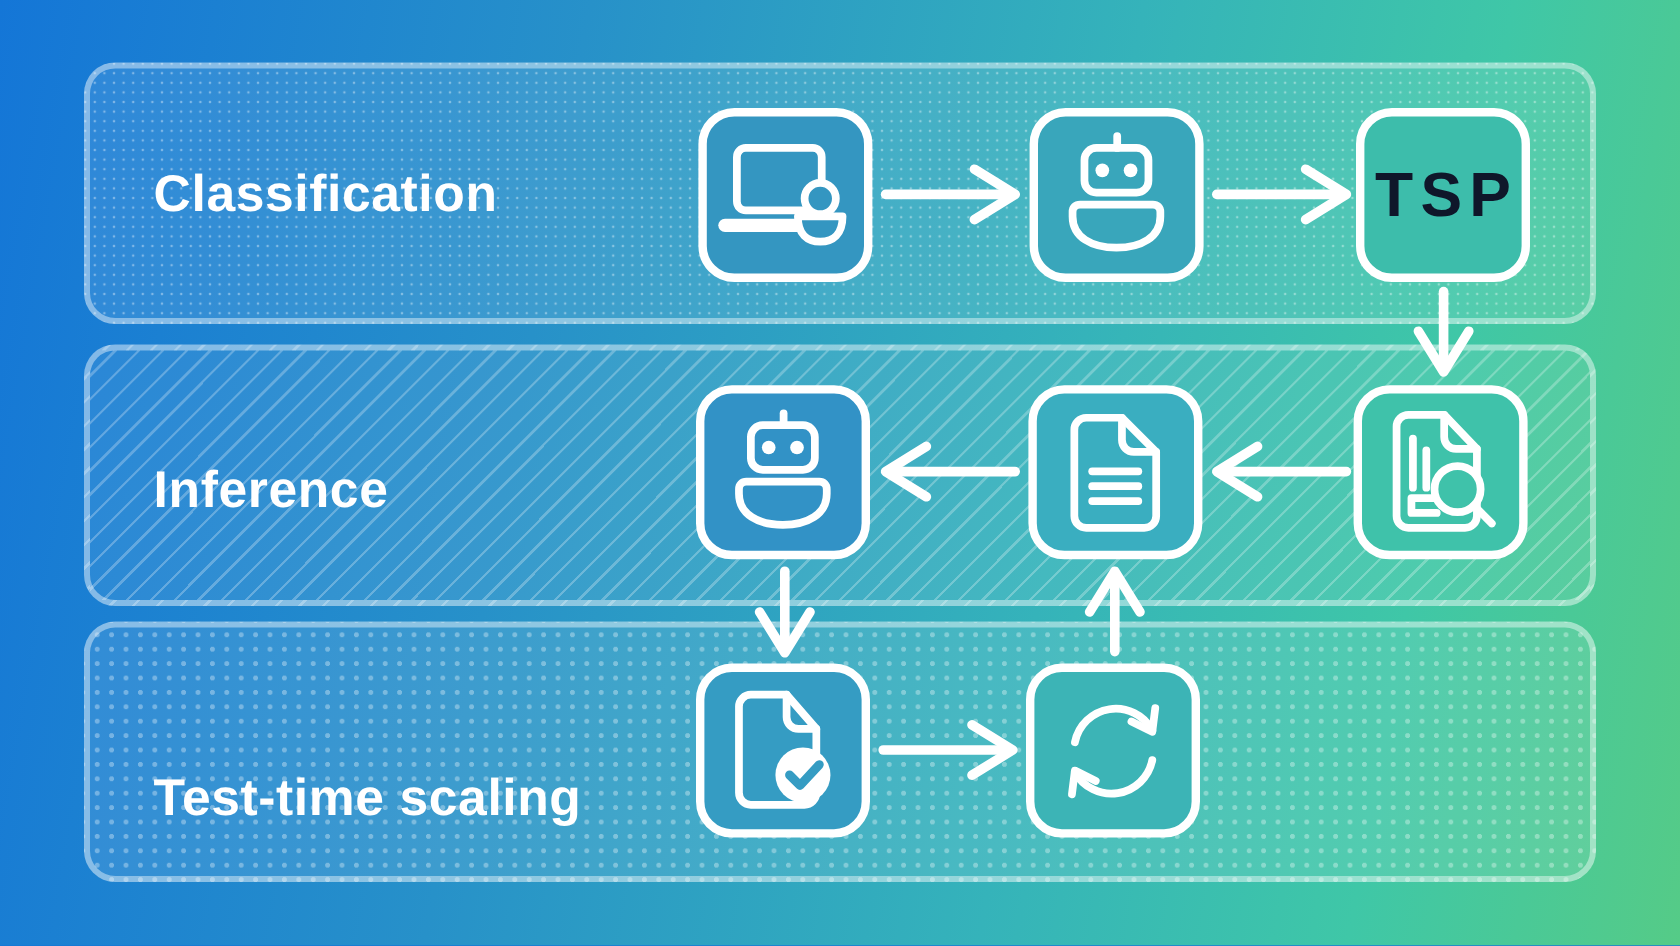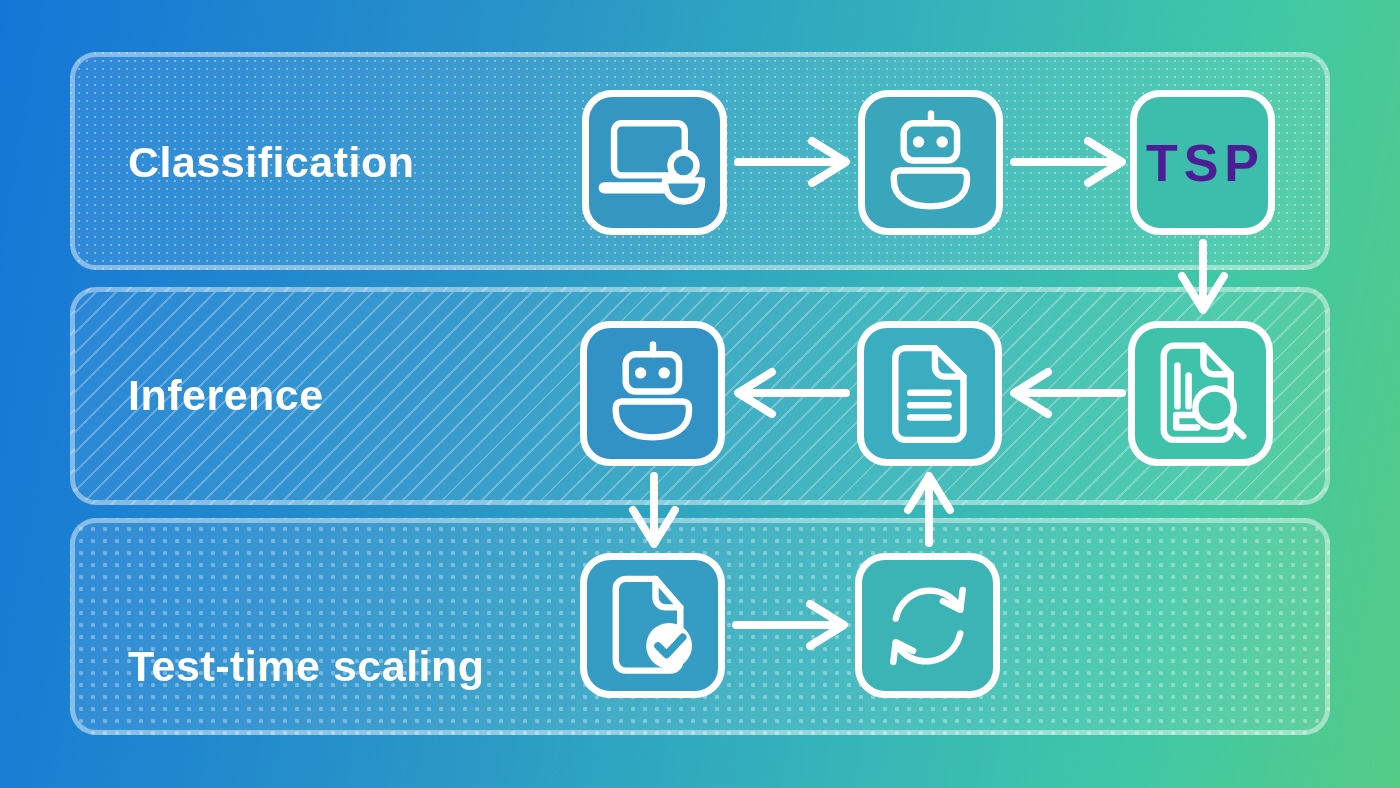--- a/index.html
+++ b/index.html
@@ -34,21 +34,21 @@
   .band2{top:287px;height:218px;}
   .band3{top:518px;height:217px;}
   .row-label{
     position:absolute;left:128px;
     color:#ffffff;
     font-size:43px;font-weight:600;letter-spacing:0.5px;
     white-space:nowrap;
     transform:translateY(-50%);
   }
   .lbl1{top:162px;}
-  .lbl2{top:395px;}
+  .lbl2{top:409px;}
   .lbl3{top:627px;margin-top:39px;}
   .node{
     position:absolute;width:145px;height:145px;
     box-sizing:border-box;
     border:7.5px solid #ffffff;
     border-radius:30px;
     background:var(--fill);
     display:flex;align-items:center;justify-content:center;
   }
   .node svg{width:124px;height:124px;display:block;}
@@ -58,21 +58,21 @@
   }
   .n-laptop{--fill:#3496c1;left:582px;top:90px;}
   .n-robot1{--fill:#39a6bb;left:858px;top:90px;}
   .n-tsp{--fill:#3dbdab;left:1130px;top:90px;}
   .n-robot2{--fill:#3292c6;left:580px;top:321px;}
   .n-doc{--fill:#3aaec0;left:857px;top:321px;}
   .n-docmag{--fill:#3fc2aa;left:1128px;top:321px;}
   .n-doccheck{--fill:#359cc3;left:580px;top:553px;}
   .n-refresh{--fill:#3cb4b6;left:855px;top:553px;}
   .tsp-text{
-    color:#4c1d95;font-size:52px;font-weight:600;letter-spacing:6px;
+    color:#0f172a;font-size:52px;font-weight:600;letter-spacing:6px;
     margin-right:-6px; 
     text-align:center;
   }
   .arrow-layer{position:absolute;left:0;top:0;width:1400px;height:788px;pointer-events:none;}
   .arrow-layer path, .arrow-layer polyline, .arrow-layer line{
     stroke:#ffffff;stroke-width:8;fill:none;stroke-linecap:round;stroke-linejoin:round;
   }
 </style>
 </head>
 <body>

